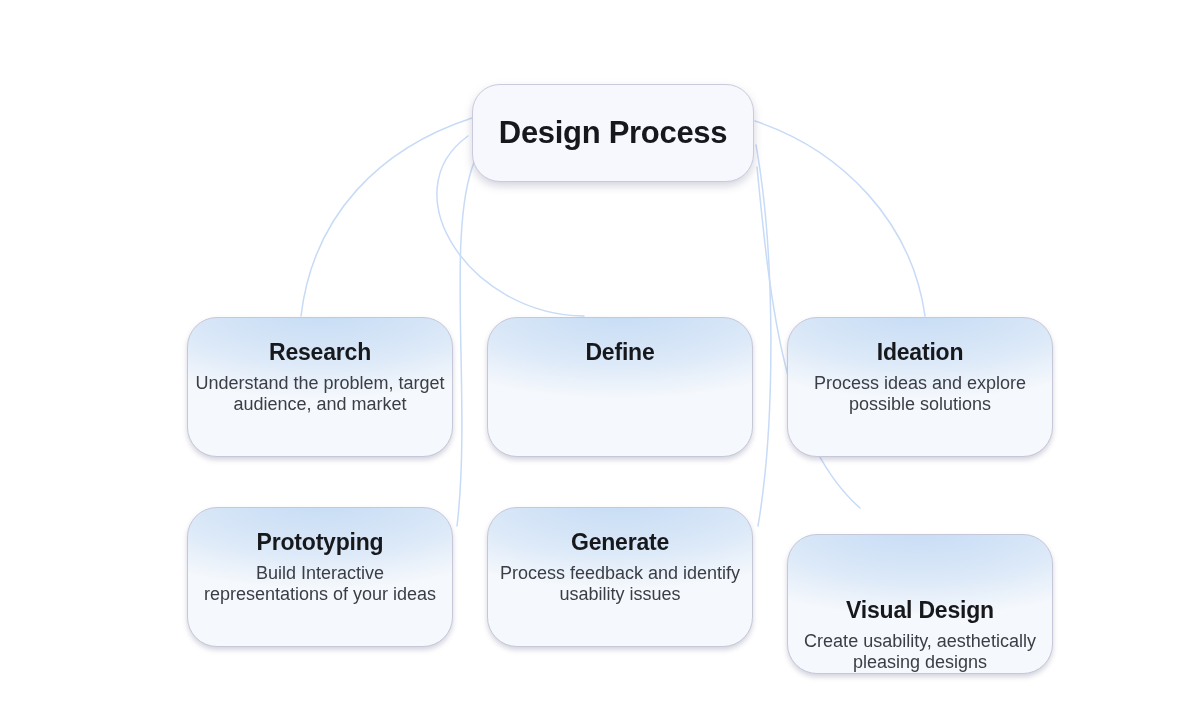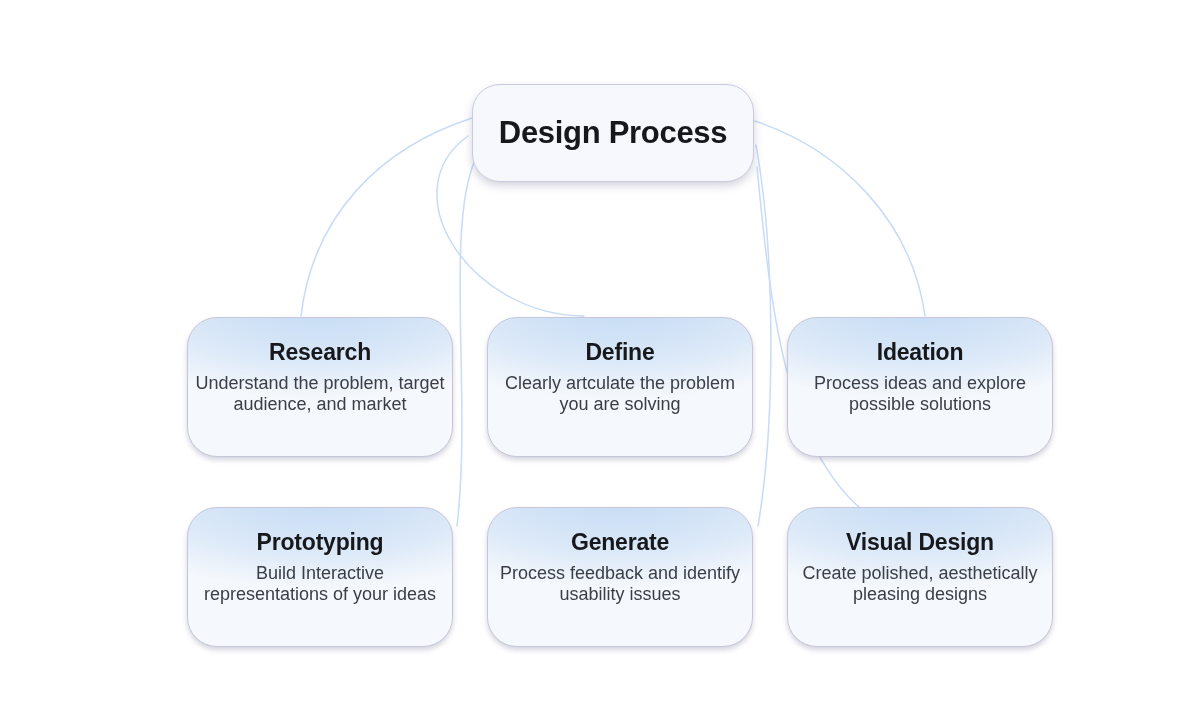--- a/index.html
+++ b/index.html
@@ -81,21 +81,21 @@
     line-height:21px;
     color:var(--description-text);
     text-align:center;
     white-space:pre-line;
   }
   .pos-r1c1{left:167px;top:317px;}
   .pos-r1c2{left:467px;top:317px;}
   .pos-r1c3{left:767px;top:317px;}
   .pos-r2c1{left:167px;top:507px;}
   .pos-r2c2{left:467px;top:507px;}
-  .pos-r2c3{left:767px;top:507px;}
+  .pos-r2c3{left:767px;top:534px;justify-content:flex-end;}
 </style>
 </head>
 <body>
 
 <div class="stage">
 
   <svg class="connector-layer" viewBox="0 0 1200 704" xmlns="http://www.w3.org/2000/svg">
     <path class="connector" d="M452,118 C360,148 293,215 281,316"></path>
     <path class="connector" d="M448,136 C370,192 450,315 564,316"></path>
     <path class="connector" d="M735,121 C822,150 892,222 905,316"></path>
@@ -109,22 +109,20 @@
   </div>
 
   <div class="card pos-r1c1">
     <div class="card-title">Research</div>
     <div class="card-desc">Understand the problem, target
 audience, and market</div>
   </div>
 
   <div class="card pos-r1c2">
     <div class="card-title">Define</div>
-    <div class="card-desc">Clearly artculate the problem
-you are solving</div>
   </div>
 
   <div class="card pos-r1c3">
     <div class="card-title">Ideation</div>
     <div class="card-desc">Process ideas and explore
 possible solutions</div>
   </div>
 
   <div class="card pos-r2c1">
     <div class="card-title">Prototyping</div>
@@ -133,17 +131,17 @@
   </div>
 
   <div class="card pos-r2c2">
     <div class="card-title">Generate</div>
     <div class="card-desc">Process feedback and identify
 usability issues</div>
   </div>
 
   <div class="card pos-r2c3">
     <div class="card-title">Visual Design</div>
-    <div class="card-desc">Create polished, aesthetically
+    <div class="card-desc">Create usability, aesthetically
 pleasing designs</div>
   </div>
 
 </div>
 
 </body></html>

